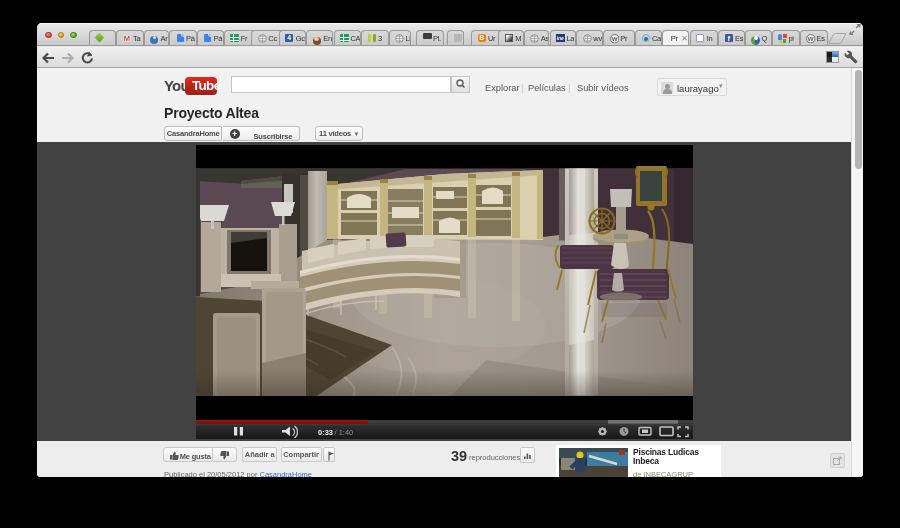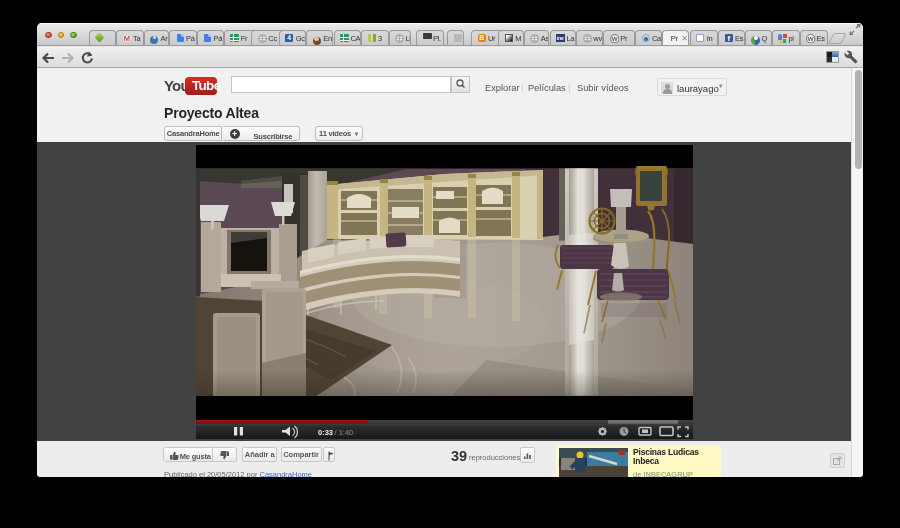--- a/index.html
+++ b/index.html
@@ -49,21 +49,21 @@
 #avatar .bd { position:absolute; left:1.5px; top:7.5px; width:9px; height:5px; border-radius:4px 4px 0 0; background:#9a9a9a;}
 #avname { position:absolute; left:19px; top:4px; font-size:9.5px; color:#333; }
 #avcaret { position:absolute; left:61px; top:3.5px; font-size:7px; color:#888; }
 #vtitle { position:absolute; left:127px; top:37px; font-size:14px; font-weight:bold; color:#262626; letter-spacing:-0.2px;}
 .ybtn { position:absolute; top:57.5px; height:15.5px; background:linear-gradient(#fdfdfd,#ebebeb);
   border:1px solid #bdbdbd; font-size:7.5px; font-weight:bold; color:#4a4a4a; text-align:center; white-space:nowrap; letter-spacing:-0.2px;}
 .abtn { position:absolute; background:linear-gradient(#fcfcfc,#e9e9e9);
   border:1px solid #c8c8c8; border-radius:2px; font-size:7.5px; font-weight:bold; color:#555; white-space:nowrap; }
 #scrolltrack { position:absolute; left:814px; top:0; width:12px; height:409px; background:#f6f6f6; border-left:1px solid #d8d8d8;}
 #scrollthumb { position:absolute; left:2.5px; top:2px; width:7px; height:99px; background:#b3b3b3; border-radius:4px; }
-#adpanel { position:absolute; left:519px; top:4px; width:165px; height:32px; background:#fef9c3; }
+#adpanel { position:absolute; left:519px; top:4px; width:165px; height:32px; background:#ffffff; }
 #pubtext { position:absolute; left:127px; top:402px; font-size:7.5px; color:#666; }
 #pubtext a { color:#3a6bc4; }
 </style></head><body>
 <div id="win">
   <div id="titlebar">
     <div class="tl" id="tl-r"></div>
       <div class="tl" id="tl-y"></div>
       <div class="tl" id="tl-g"></div>
     <div class="tab" style="left:51.5px;width:27.5px;">
         <div class="ti">

